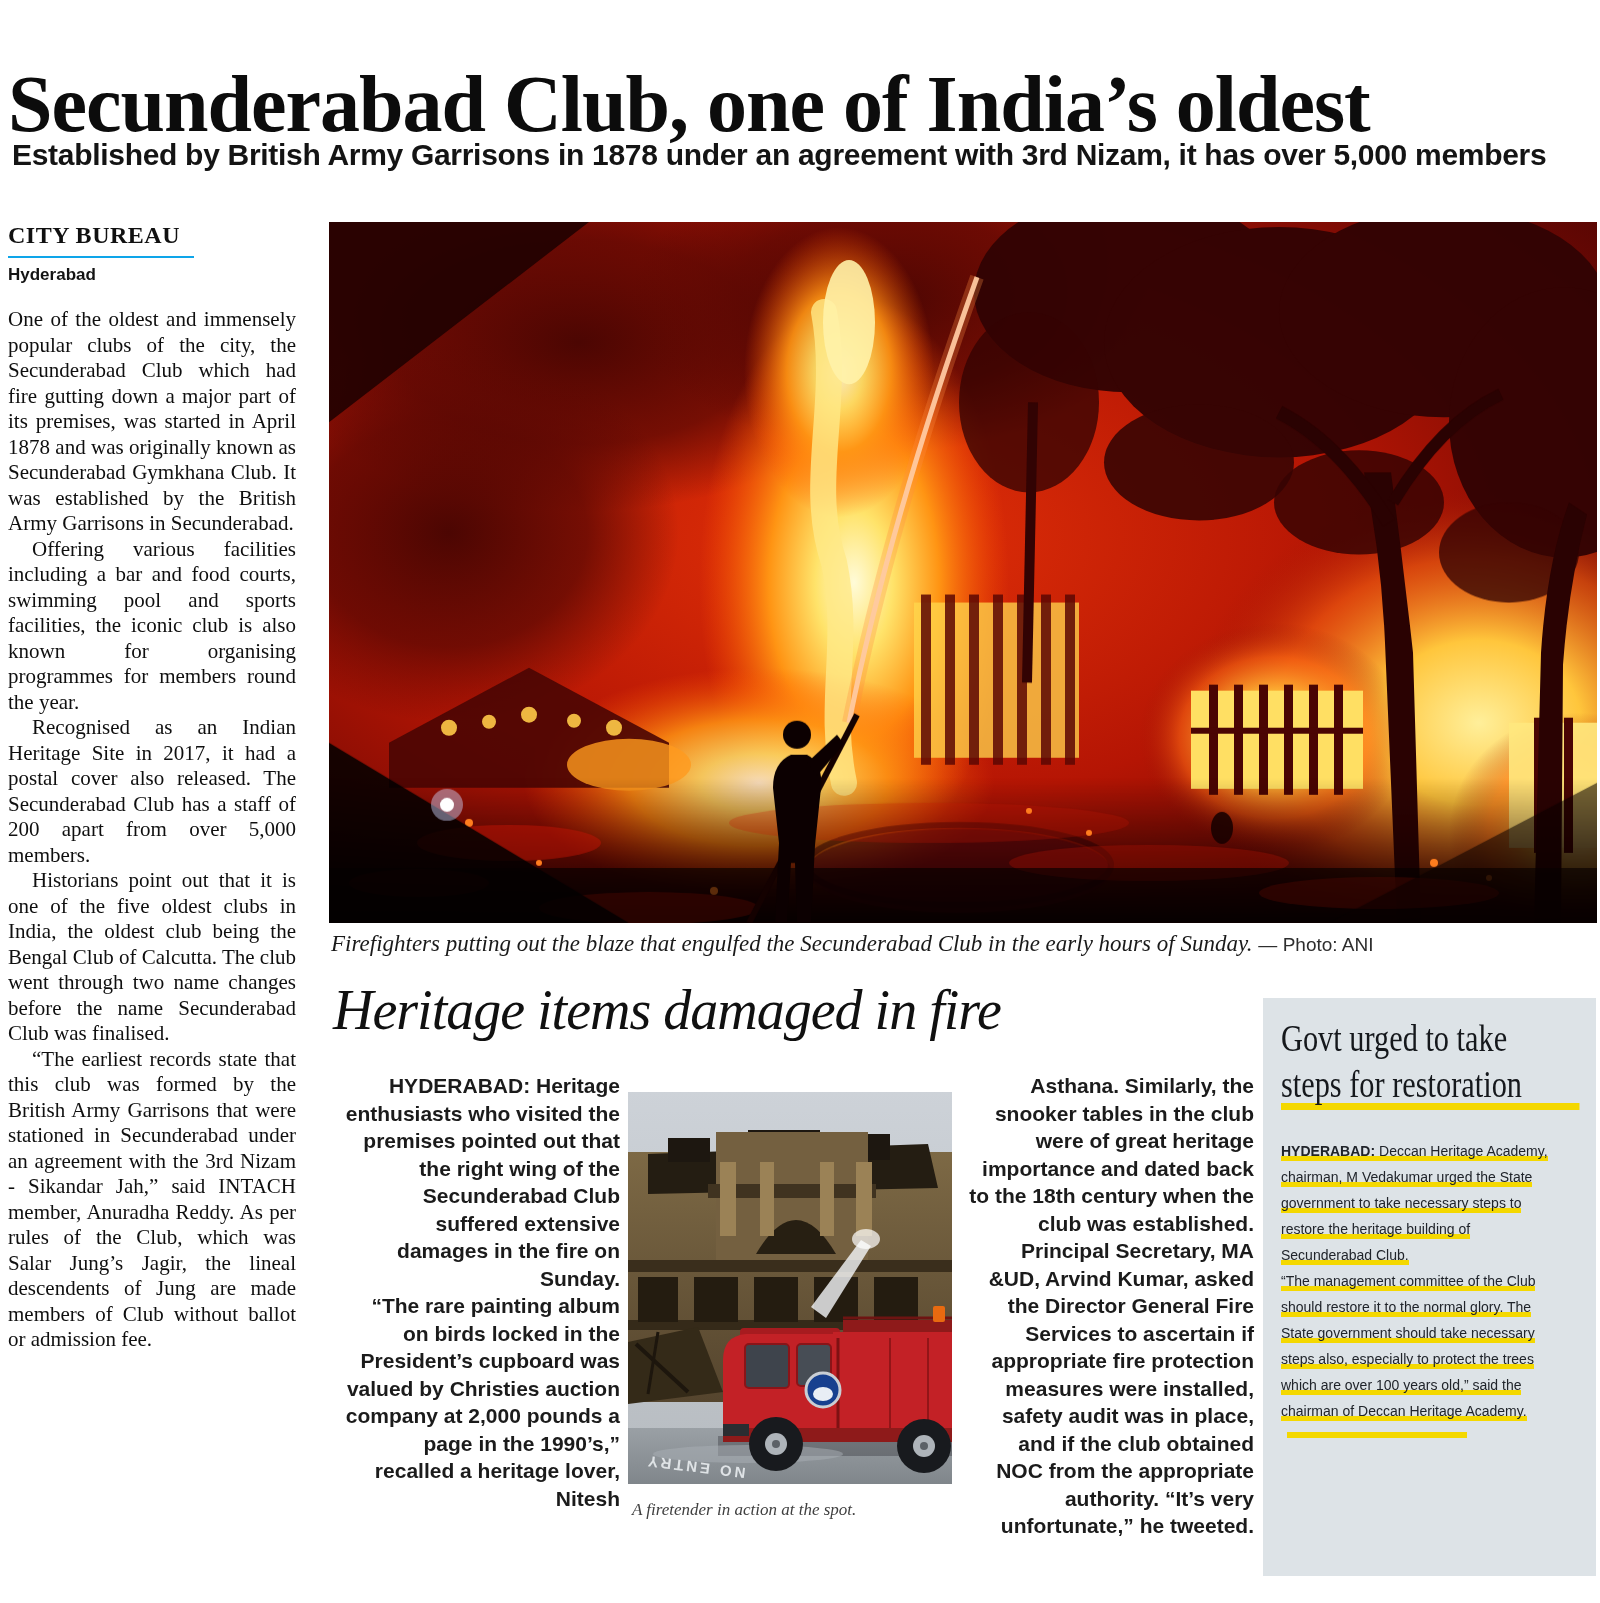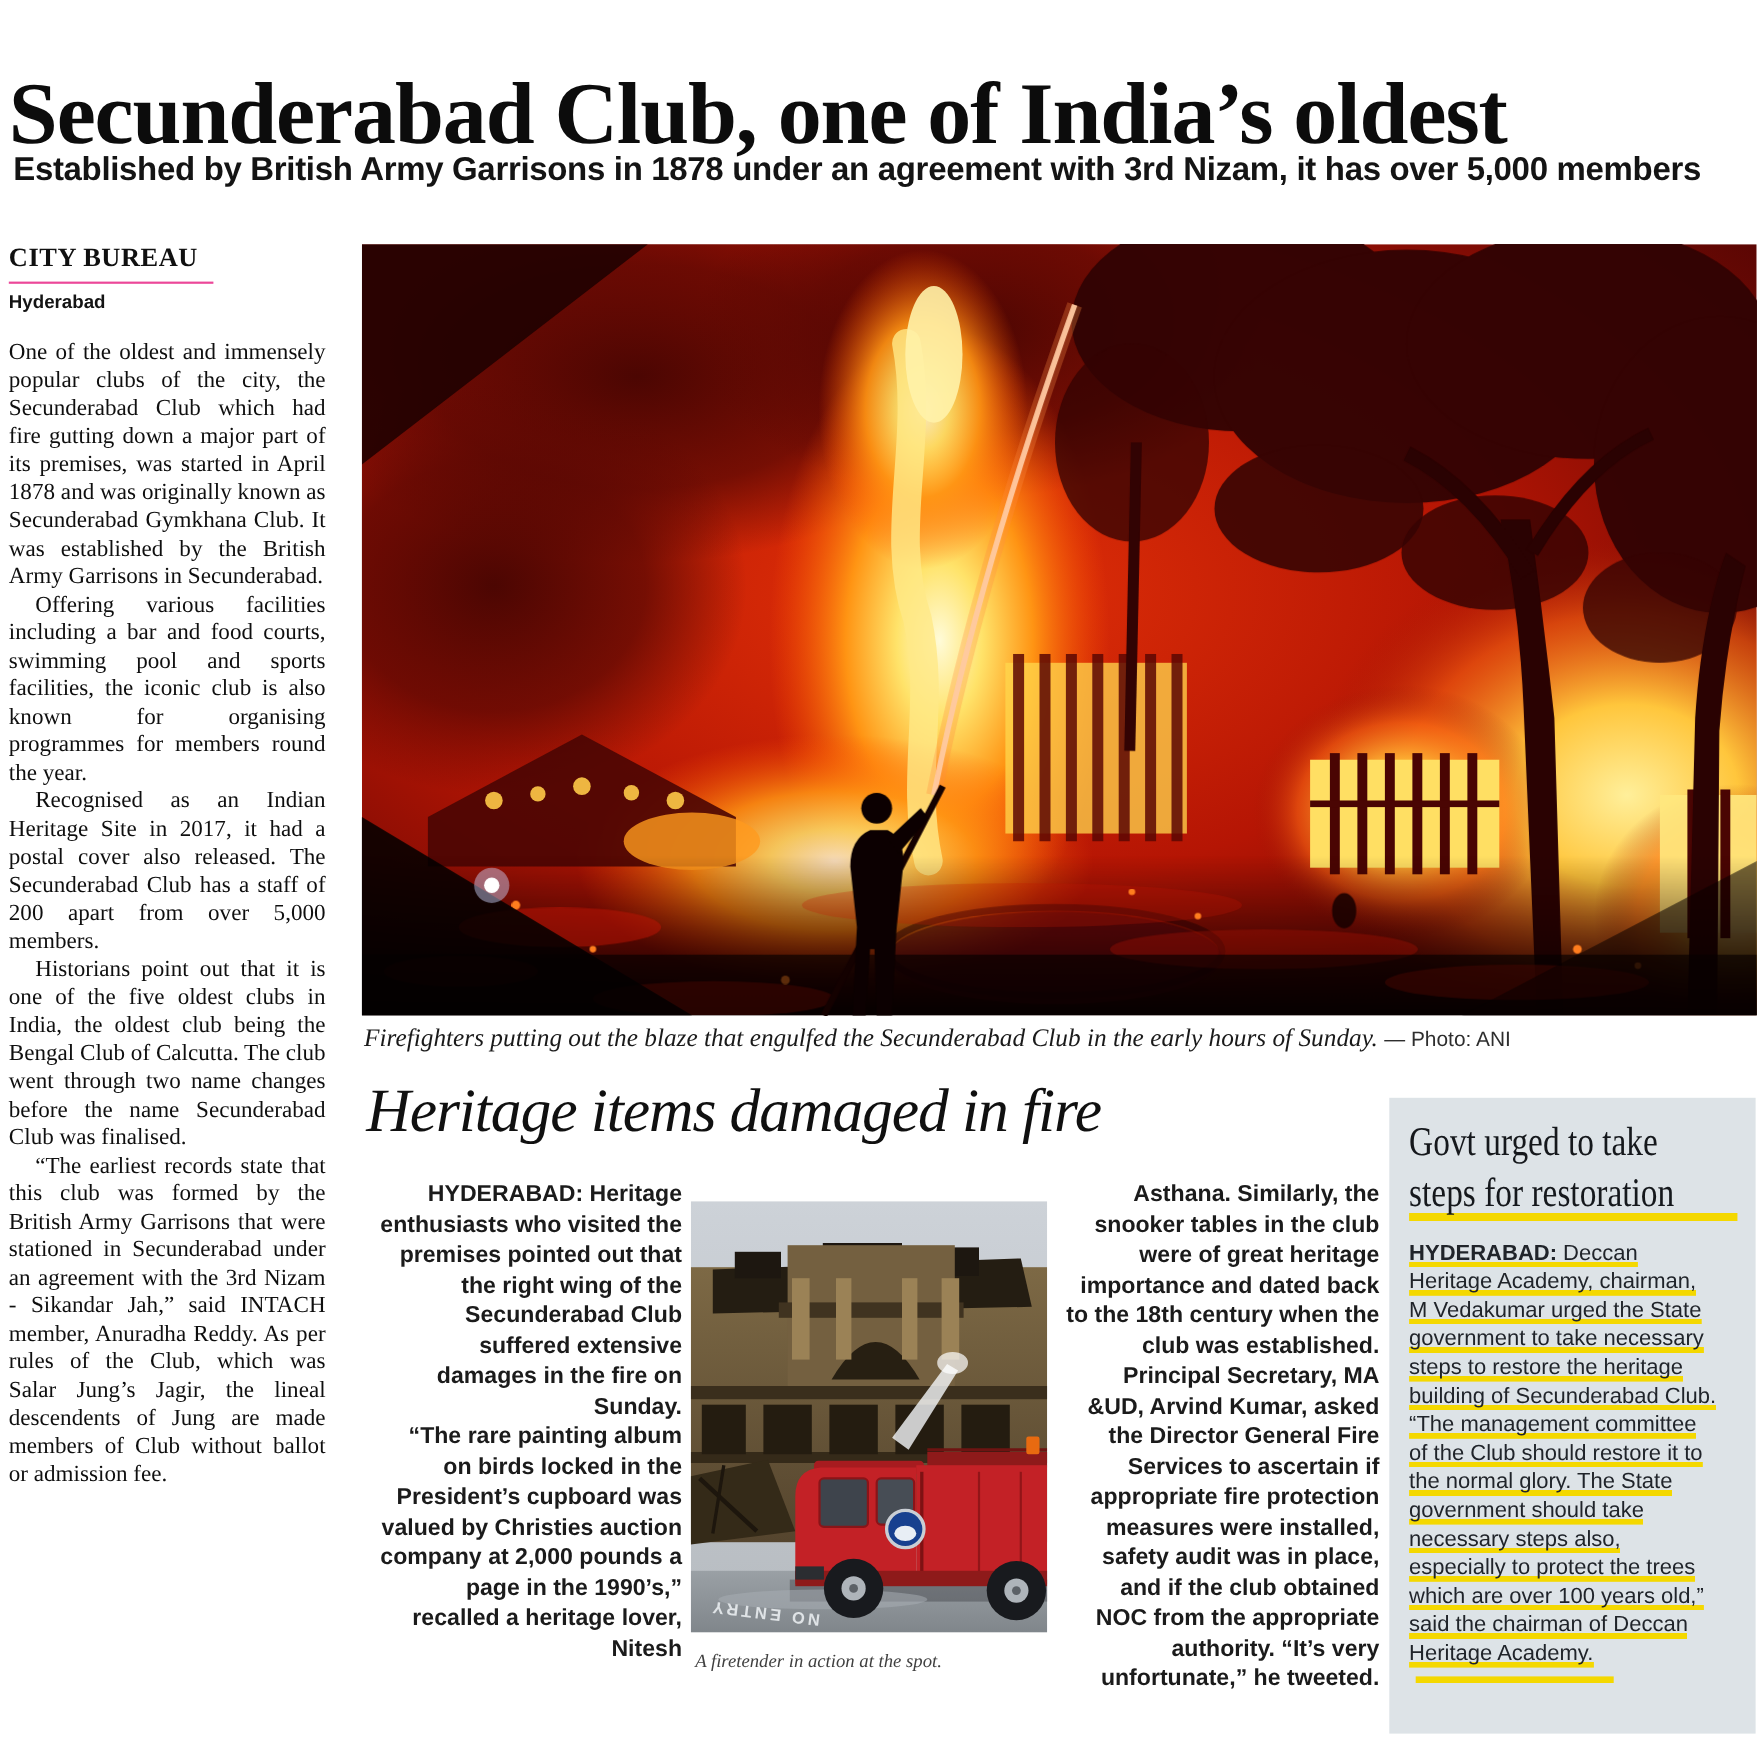--- a/index.html
+++ b/index.html
@@ -21,21 +21,21 @@
     left:12px;top:138px;width:1588px;
     font-family:"Liberation Sans","DejaVu Sans",sans-serif;
     font-weight:700;font-size:30px;letter-spacing:-0.3px;color:#141414;
     white-space:nowrap;
   }
 
   
   #left-col{left:8px;top:222px;width:288px;}
   .kicker{
     display:inline-block;font-weight:700;font-size:24px;letter-spacing:0.5px;
-    border-bottom:2px solid #ec4899;padding:0 14px 7px 0;color:#101010;
+    border-bottom:2px solid #0ea5e9;padding:0 14px 7px 0;color:#101010;
   }
   .place{
     font-family:"Liberation Sans","DejaVu Sans",sans-serif;
     font-weight:700;font-size:17px;margin-top:7px;color:#141414;
   }
   .bodytext{margin-top:22px;}
   .bodytext p{
     margin:0;font-size:21px;line-height:25.5px;text-align:justify;color:#0f0f0f;
   }
   .bodytext p + p{text-indent:24px;}
@@ -85,21 +85,21 @@
   }
   .sb-head-inner{
     display:inline-block;width:364px;transform:scaleX(0.82);transform-origin:0 0;
     white-space:pre-line;
     background-image:linear-gradient(to top,#f4d800 7px,rgba(0,0,0,0) 7px);
     -webkit-box-decoration-break:clone;box-decoration-break:clone;
     padding-bottom:2px;
   }
   .sb-body{
     font-family:"Liberation Sans","DejaVu Sans",sans-serif;
-    font-weight:400;font-size:20px;line-height:26px;color:#20242a;margin-top:16px;
+    font-weight:400;font-size:14px;line-height:26px;color:#20242a;margin-top:28px;
   }
   .sb-body p{margin:0;}
   .hl{
     background-image:linear-gradient(to top,#f4d800 5px,rgba(0,0,0,0) 5px);
     -webkit-box-decoration-break:clone;box-decoration-break:clone;
     padding-bottom:2px;
   }
   .hl-tail{width:180px;height:6px;background:#f4d800;margin:8px 0 0 6px;}
 </style>
 </head>

